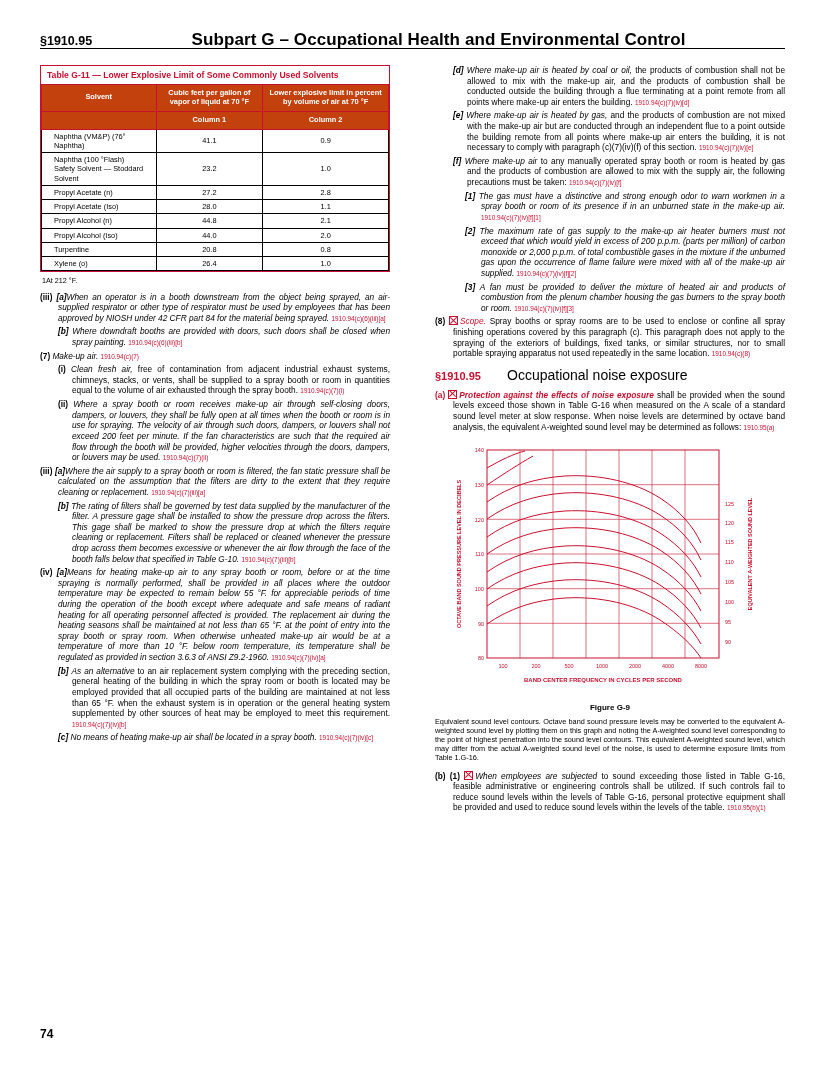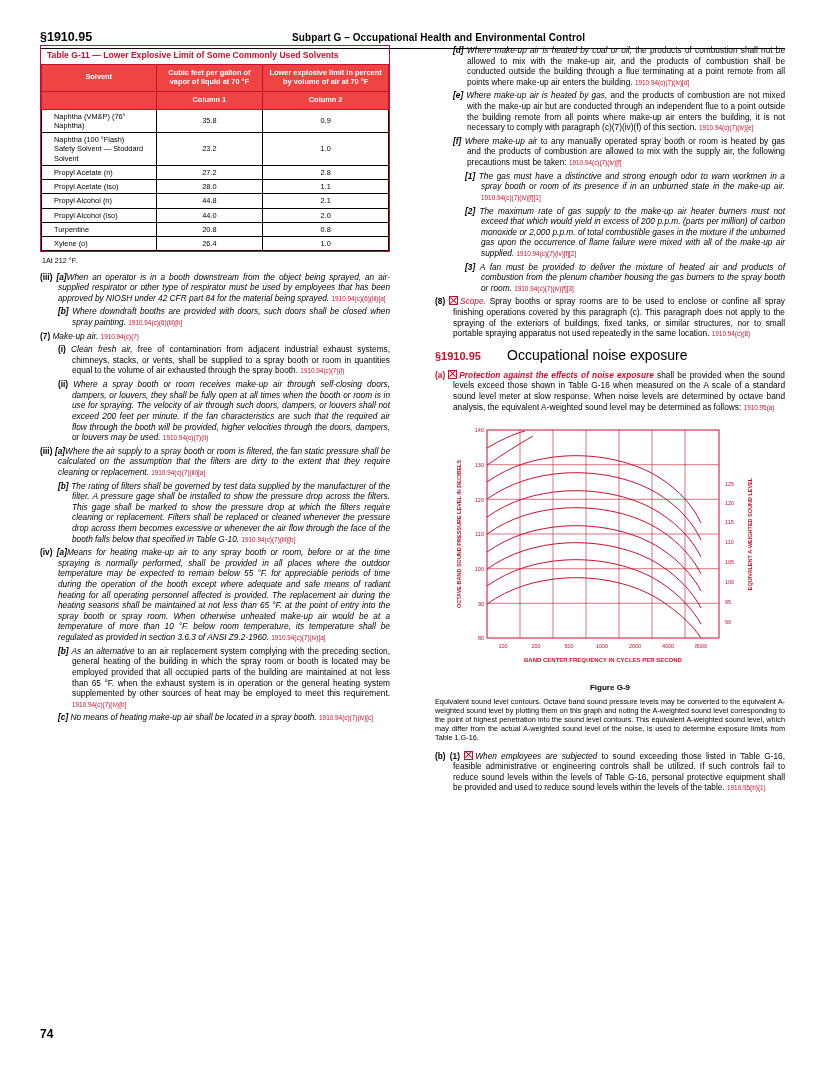--- a/index.html
+++ b/index.html
@@ -8,34 +8,34 @@
     font-family:"Liberation Sans", sans-serif;
     color:#000;
     position:relative;
     overflow:hidden;
   }
   .page{position:relative;width:825px;height:1069px;}
 
   
   .hdr{position:absolute;top:30px;left:40px;right:40px;display:flex;align-items:baseline;}
   .hdr-sec{font-size:12.5px;font-weight:bold;}
-  .hdr-title{flex:1;text-align:center;font-size:10px;font-weight:bold;letter-spacing:0.1px;}
+  .hdr-title{flex:1;text-align:center;font-size:17px;font-weight:bold;letter-spacing:0.1px;}
   .hdr-rule{position:absolute;top:48px;left:40px;right:40px;border-bottom:1px solid #000;}
 
   
-  .col{position:absolute;top:45px;width:350px;font-size:8.3px;line-height:1.28;text-align:justify;}
+  .col{position:absolute;top:65px;width:350px;font-size:8.3px;line-height:1.28;text-align:justify;}
   .col-l{left:40px;}
   .col-r{left:435px;}
 
   
   .tbl-wrap{border:1.5px solid #c8102e;padding:0;margin-bottom:4px;}
   .tbl-title{color:#c8102e;font-weight:bold;font-size:8.6px;padding:4px 6px 3px 6px;}
   table.solv{border-collapse:collapse;width:100%;font-size:7.4px;}
   table.solv th{
-    background:#ef4444;color:#fff;border:1px solid #c8102e;
+    background:#c2410c;color:#fff;border:1px solid #c8102e;
     font-weight:bold;text-align:center;padding:4px 3px;line-height:1.2;
   }
   table.solv th.h1{width:33%;}
   table.solv td{border:1px solid #000;padding:2px 12px;vertical-align:middle;line-height:1.25;}
   table.solv td.name{text-align:left;}
   table.solv td.num{text-align:center;}
   .tbl-foot{font-size:7.2px;margin:3px 0 6px 2px;}
 
   
   p{margin:0 0 3px 0;}
@@ -89,21 +89,21 @@
           </tr>
           <tr>
             <th></th>
             <th>Column 1</th>
             <th>Column 2</th>
           </tr>
         </thead>
         <tbody>
           <tr>
               <td class="name">Naphtha (VM&amp;P) (76° Naphtha)</td>
-              <td class="num">35.8</td>
+              <td class="num">41.1</td>
               <td class="num">0.9</td>
             </tr>
           <tr>
               <td class="name">Naphtha (100 °Flash) Safety Solvent — Stoddard Solvent</td>
               <td class="num">23.2</td>
               <td class="num">1.0</td>
             </tr>
           <tr>
               <td class="name">Propyl Acetate (n)</td>
               <td class="num">27.2</td>

